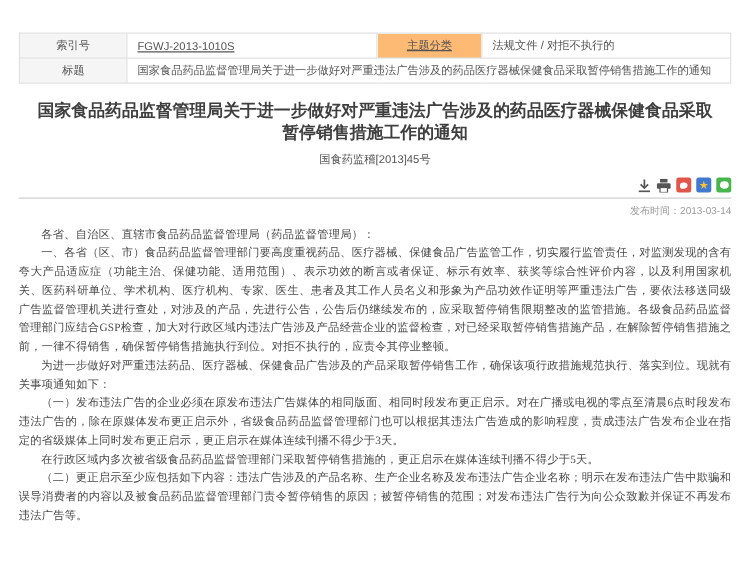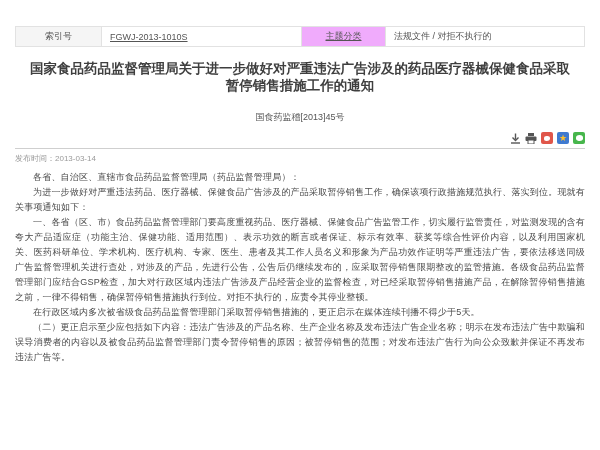--- a/index.html
+++ b/index.html
@@ -5,62 +5,66 @@
   * { margin:0; padding:0; box-sizing:border-box; }
   html,body { width:600px; height:450px; overflow:hidden; background:#ffffff;
     font-family:"Liberation Sans", sans-serif; }
   .page { width:600px; height:450px; padding:26px 15px 0 15px; background:#fff; }
 
   
   table.info-table { width:100%; border-collapse:collapse; table-layout:fixed; }
   table.info-table td { border:1px solid #e2e2e2; font-size:9px; color:#555;
     height:20px; padding:2px 8px; vertical-align:middle; white-space:nowrap; overflow:hidden; }
   td.lbl { background:#f5f5f5; text-align:center; width:86px; color:#666; }
-  td.lbl2 { background:#f0abfc; text-align:center; width:84px; color:#666;text-decoration:underline; }
+  td.lbl2 { background:#fdba74; text-align:center; width:84px; color:#666;text-decoration:underline; }
   td.val1 { width:200px;text-decoration:underline; }
 
   
   h1.doc-title { margin:13px auto 0 auto; width:96%; text-align:center;
     font-size:13.5px; line-height:17px; font-weight:bold; color:#3f3f3f; }
-  .doc-number { margin-top:17px; text-align:center; font-size:9px; color:#555; }
+  .doc-number { margin-top:7px; text-align:center; font-size:9px; color:#555; }
 
   
   .toolbar { margin-top:8px; display:flex; justify-content:flex-end; align-items:center; gap:4px; height:12px; }
   .tool { display:inline-flex; align-items:center; justify-content:center; cursor:pointer; }
   .tool svg { display:block; }
   .sq { width:12px; height:12px; border-radius:2px; color:#fff; font-size:9px;
     display:inline-flex; align-items:center; justify-content:center; line-height:1; }
   .sq-red { background:#e0564a; }
   .sq-blue { background:#3f7ad0; color:#fdc02f; }
   .sq-green { background:#47b64c; }
   .dot { width:6px; height:5px; background:#fff; border-radius:50% 50% 60% 40%; }
   .bubble { width:7px; height:5.5px; background:#fff; border-radius:50%; position:relative; }
   .bubble:after { content:""; position:absolute; left:1px; bottom:-2px; width:0; height:0;
     border:2px solid transparent; border-top-color:#fff; }
 
   hr.divider { border:none; border-top:1px solid #cfcfcf; margin-top:4px; }
-  .publish-time { text-align:left; font-size:8px; color:#9a9a9a; margin-top:4px; }
+  .publish-time { text-align:right; font-size:8px; color:#9a9a9a; margin-top:4px; }
 
   
   .body-text { margin-top:6px; }
   .body-text p { font-size:9px; line-height:15px; color:#4a4a4a; text-indent:2em;
-    text-align:justify; letter-spacing:0.2px; }
+    text-align:justify; letter-spacing:0.2px;font-family:Liberation Serif, serif; }
 </style>
 </head>
 <body>
 
 <div class="page">
 
   <table class="info-table">
     <tbody>
         <tr>
       <td class="lbl">索引号</td>
       <td class="val1">FGWJ-2013-1010S</td>
       <td class="lbl2">主题分类</td>
       <td>法规文件 / 对拒不执行的</td>
+    </tr>
+    <tr>
+      <td class="lbl">标题</td>
+      <td colspan="3">国家食品药品监督管理局关于进一步做好对严重违法广告涉及的药品医疗器械保健食品采取暂停销售措施工作的通知</td>
     </tr>
   </tbody>
     </table>
 
   <h1 class="doc-title">国家食品药品监督管理局关于进一步做好对严重违法广告涉及的药品医疗器械保健食品采取暂停销售措施工作的通知</h1>
   <div class="doc-number">国食药监稽[2013]45号</div>
 
   <div class="toolbar">
     <span class="tool">
       <svg width="11" height="11" viewBox="0 0 11 11" fill="none" stroke="#555" stroke-width="1.4">
@@ -86,20 +90,21 @@
         <span class="bubble"></span>
       </span>
   </div>
 
   <hr class="divider">
 
   <div class="publish-time"><span>发布时间：</span><span>2013-03-14</span></div>
 
   <div class="body-text">
     <p>各省、自治区、直辖市食品药品监督管理局（药品监督管理局）：</p>
+    <p>一、各省（区、市）食品药品监督管理部门要高度重视药品、医疗器械、保健食品广告监管工作，切实履行监管责任，对监测发现的含有夸大产品适应症（功能主治、保健功能、适用范围）、表示功效的断言或者保证、标示有效率、获奖等综合性评价内容，以及利用国家机关、医药科研单位、学术机构、医疗机构、专家、医生、患者及其工作人员名义和形象为产品功效作证明等严重违法广告，要依法移送同级广告监督管理机关进行查处，对涉及的产品，先进行公告，公告后仍继续发布的，应采取暂停销售限期整改的监管措施。各级食品药品监督管理部门应结合GSP检查，加大对行政区域内违法广告涉及产品经营企业的监督检查，对已经采取暂停销售措施产品，在解除暂停销售措施之前，一律不得销售，确保暂停销售措施执行到位。对拒不执行的，应责令其停业整顿。</p>
     <p>为进一步做好对严重违法药品、医疗器械、保健食品广告涉及的产品采取暂停销售工作，确保该项行政措施规范执行、落实到位。现就有关事项通知如下：</p>
-    <p>一、各省（区、市）食品药品监督管理部门要高度重视药品、医疗器械、保健食品广告监管工作，切实履行监管责任，对监测发现的含有夸大产品适应症（功能主治、保健功能、适用范围）、表示功效的断言或者保证、标示有效率、获奖等综合性评价内容，以及利用国家机关、医药科研单位、学术机构、医疗机构、专家、医生、患者及其工作人员名义和形象为产品功效作证明等严重违法广告，要依法移送同级广告监督管理机关进行查处，对涉及的产品，先进行公告，公告后仍继续发布的，应采取暂停销售限期整改的监管措施。各级食品药品监督管理部门应结合GSP检查，加大对行政区域内违法广告涉及产品经营企业的监督检查，对已经采取暂停销售措施产品，在解除暂停销售措施之前，一律不得销售，确保暂停销售措施执行到位。对拒不执行的，应责令其停业整顿。</p>
+    <p>（一）发布违法广告的企业必须在原发布违法广告媒体的相同版面、相同时段发布更正启示。对在广播或电视的零点至清晨6点时段发布违法广告的，除在原媒体发布更正启示外，省级食品药品监督管理部门也可以根据其违法广告造成的影响程度，责成违法广告发布企业在指定的省级媒体上同时发布更正启示，更正启示在媒体连续刊播不得少于3天。</p>
     <p>在行政区域内多次被省级食品药品监督管理部门采取暂停销售措施的，更正启示在媒体连续刊播不得少于5天。</p>
     <p>（二）更正启示至少应包括如下内容：违法广告涉及的产品名称、生产企业名称及发布违法广告企业名称；明示在发布违法广告中欺骗和误导消费者的内容以及被食品药品监督管理部门责令暂停销售的原因；被暂停销售的范围；对发布违法广告行为向公众致歉并保证不再发布违法广告等。</p>
 
   </div>
 
 </div>
 
 </body></html>

